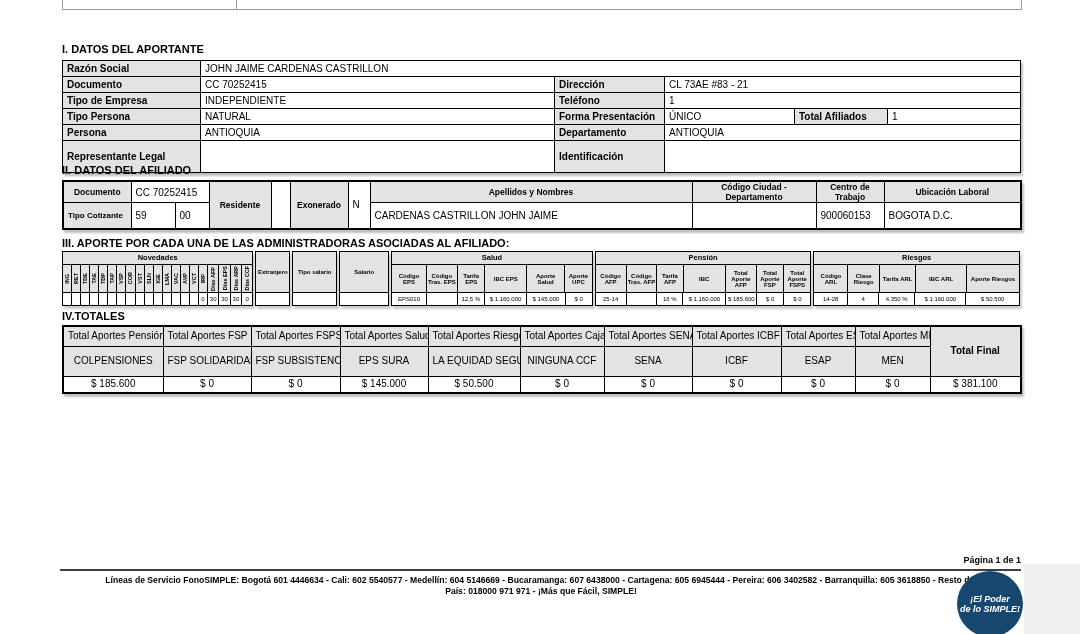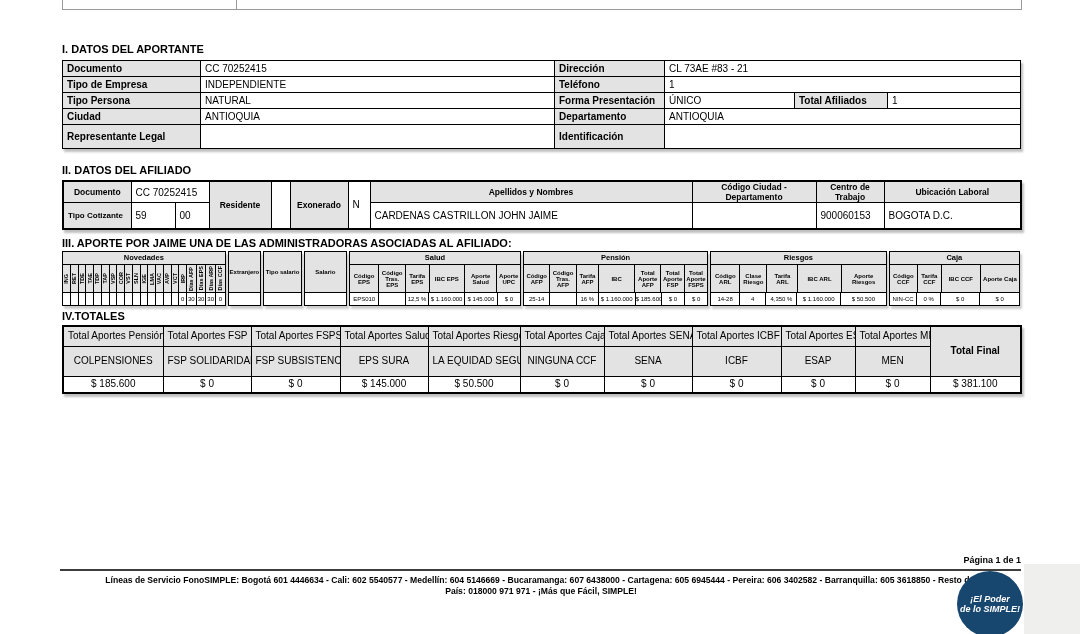--- a/index.html
+++ b/index.html
@@ -75,20 +75,24 @@
   <table class="grid shadow abs" style="left:62px;top:60px;width:958px;">
     <colgroup>
         <col style="width:138px">
         <col style="width:354px">
         <col style="width:110px">
         <col style="width:130px">
         <col style="width:93px">
         <col style="width:133px">
       </colgroup>
     <tbody>
+        <tr style="height:16px">
+      <td class="lbl">Razón Social</td>
+      <td colspan="5">JOHN  JAIME CARDENAS CASTRILLON</td>
+    </tr>
     <tr style="height:16px">
       <td class="lbl">Documento</td>
       <td>CC 70252415</td>
       <td class="lbl">Dirección</td>
       <td colspan="3">CL 73AE #83 - 21</td>
     </tr>
     <tr style="height:16px">
       <td class="lbl">Tipo de Empresa</td>
       <td>INDEPENDIENTE</td>
       <td class="lbl">Teléfono</td>
@@ -96,26 +100,26 @@
     </tr>
     <tr style="height:16px">
       <td class="lbl">Tipo Persona</td>
       <td>NATURAL</td>
       <td class="lbl">Forma Presentación</td>
       <td>ÚNICO</td>
       <td class="lbl">Total Afiliados</td>
       <td>1</td>
     </tr>
     <tr style="height:16px">
-      <td class="lbl">Ciudad</td>
+      <td class="lbl">Persona</td>
       <td>ANTIOQUIA</td>
       <td class="lbl">Departamento</td>
       <td colspan="3">ANTIOQUIA</td>
     </tr>
-    <tr style="height:24px">
+    <tr style="height:32px">
       <td class="lbl">Representante Legal</td>
       <td></td>
       <td class="lbl">Identificación</td>
       <td colspan="3"></td>
     </tr>
   </tbody>
     </table>
 
   <div class="abs sec-title" style="left:62px;top:164px;">II. DATOS DEL AFILIADO</div>
 
@@ -151,21 +155,21 @@
       <td>59</td>
       <td>00</td>
       <td>CARDENAS CASTRILLON JOHN JAIME</td>
       <td></td>
       <td>900060153</td>
       <td>BOGOTA D.C.</td>
     </tr>
   </tbody>
     </table>
 
-  <div class="abs sec-title" style="left:62px;top:237px;">III. APORTE POR JAIME UNA DE LAS ADMINISTRADORAS ASOCIADAS AL AFILIADO:</div>
+  <div class="abs sec-title" style="left:62px;top:237px;">III. APORTE POR CADA UNA DE LAS ADMINISTRADORAS ASOCIADAS AL AFILIADO:</div>
 
   <div class="abs s3wrap">
 
     <div class="mt" style="flex:150 0 0">
       <div class="gt">Novedades</div>
       <div class="mh">
         <div class="nh" style="flex:7">
             <span class="rot">ING</span>
           </div>
         <div class="nh" style="flex:7">
@@ -324,35 +328,20 @@
       </div>
       <div class="mv">
         <div class="vc" style="flex:26">14-28</div>
         <div class="vc" style="flex:24">4</div>
         <div class="vc" style="flex:28">4,350 %</div>
         <div class="vc" style="flex:40">$ 1.160.000</div>
         <div class="vc" style="flex:42">$ 50.500</div>
       </div>
     </div>
 
-    <div class="mt" style="flex:120 0 0">
-      <div class="gt">Caja</div>
-      <div class="mh">
-        <div class="hc" style="flex:25">Código CCF</div>
-        <div class="hc" style="flex:21">Tarifa CCF</div>
-        <div class="hc" style="flex:36">IBC CCF</div>
-        <div class="hc" style="flex:36">Aporte Caja</div>
-      </div>
-      <div class="mv">
-        <div class="vc" style="flex:25">NIN-CC</div>
-        <div class="vc" style="flex:21">0 %</div>
-        <div class="vc" style="flex:36">$ 0</div>
-        <div class="vc" style="flex:36">$ 0</div>
-      </div>
-    </div>
 
   </div>
 
   <div class="abs sec-title" style="left:62px;top:310px;">IV.TOTALES</div>
 
   <table class="grid tot shadow abs" style="left:62px;top:325px;width:958px;border:2px solid #000;">
     <colgroup>
         <col style="width:100px">
         <col style="width:88px">
         <col style="width:89px">

